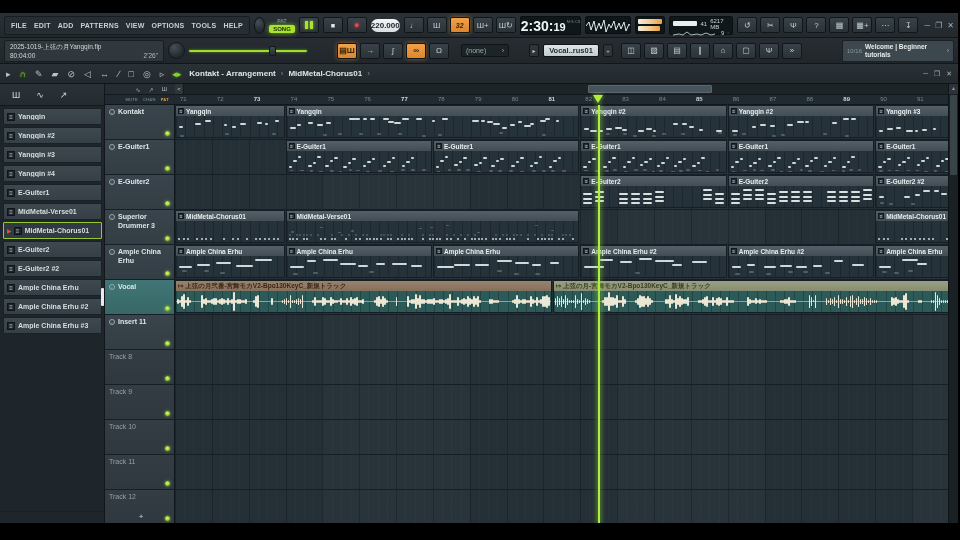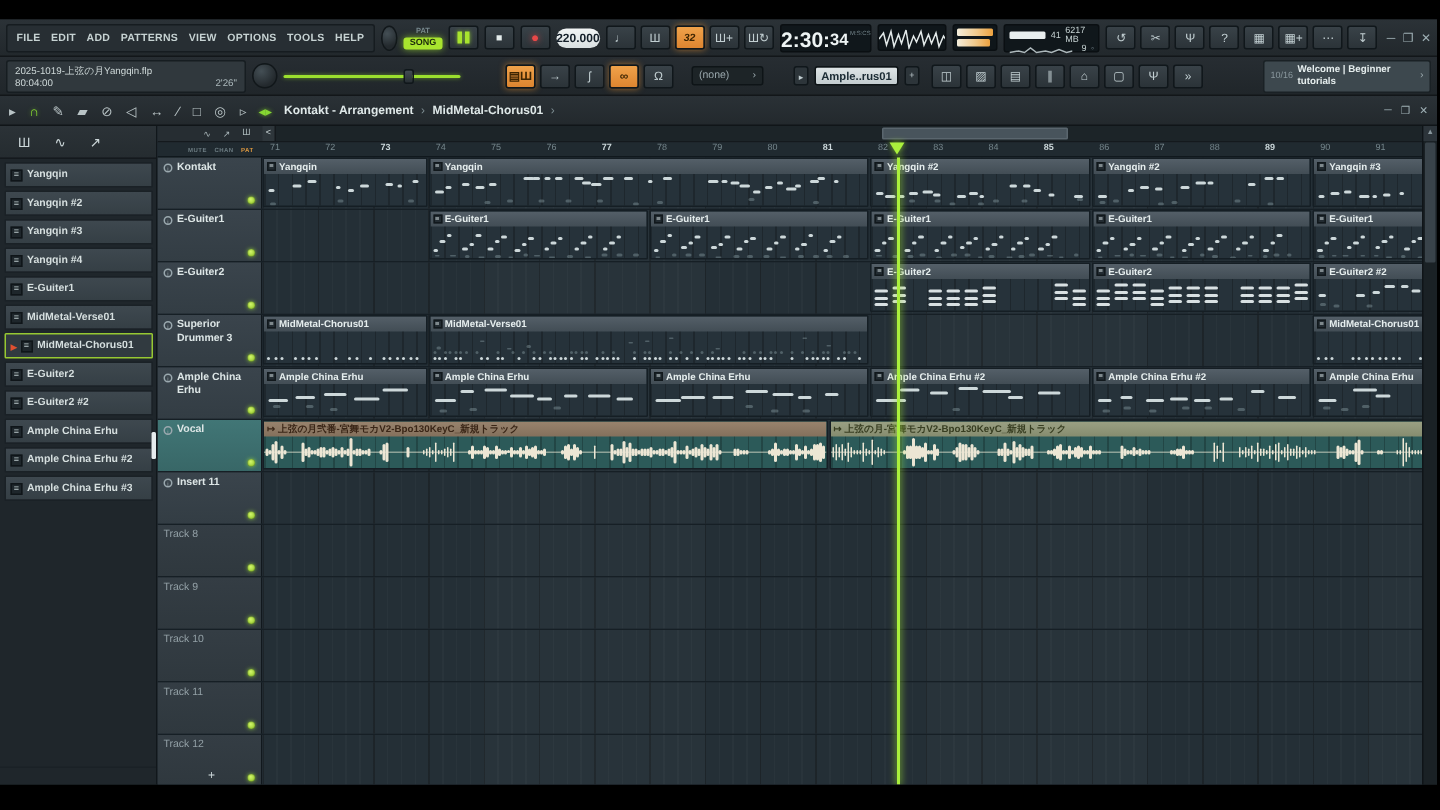--- a/index.html
+++ b/index.html
@@ -195,21 +195,21 @@
         <div class="tbtn">♩</div>
         <div class="tbtn">Ш</div>
         <div class="tbtn accent">
           <span class="g2">32</span>
         </div>
         <div class="tbtn">Ш+</div>
         <div class="tbtn">Ш↻</div>
       </div>
     <div class="timedisp">
       <span class="big">2:30:</span>
-      <span class="frac">34</span>
+      <span class="frac">19</span>
       <span class="unit">M:S:CS</span>
     </div>
     <div class="scope">
       <svg width="72" height="18">
           <polyline fill="none" stroke="#e2e9e9" stroke-width="1" points="0,9 3,5 5,13 8,4 10,14 13,6 15,12 18,3 20,15 23,7 25,11 28,4 30,13 33,6 35,12 38,5 40,14 43,7 45,10 48,4 50,14 53,6 55,12 58,5 60,13 63,8 65,11 68,5 70,12 72,9"></polyline>
         </svg>
     </div>
     <div class="meters">
         <i></i>
         <i style="width:92%"></i>
@@ -263,21 +263,21 @@
         <div class="tbtn">→</div>
         <div class="tbtn">ʃ</div>
         <div class="tbtn accent">∞</div>
         <div class="tbtn">Ω</div>
       </div>
     <div class="sel" style="width:48px;margin-left:8px;">
       <span>(none)</span>
       <span style="margin-left:auto">›</span>
     </div>
     <div class="mini" style="margin-left:16px;">▸</div>
-    <div class="patsel">Ample..rus01</div>
+    <div class="patsel">Vocal..rus01</div>
     <div class="mini">+</div>
     <div id="wbtns" style="display:flex;gap:3px;margin-left:4px;">
         <div class="tbtn">◫</div>
         <div class="tbtn">▨</div>
         <div class="tbtn">▤</div>
         <div class="tbtn">∥</div>
         <div class="tbtn">⌂</div>
         <div class="tbtn">▢</div>
         <div class="tbtn">Ψ</div>
         <div class="tbtn">»</div>

